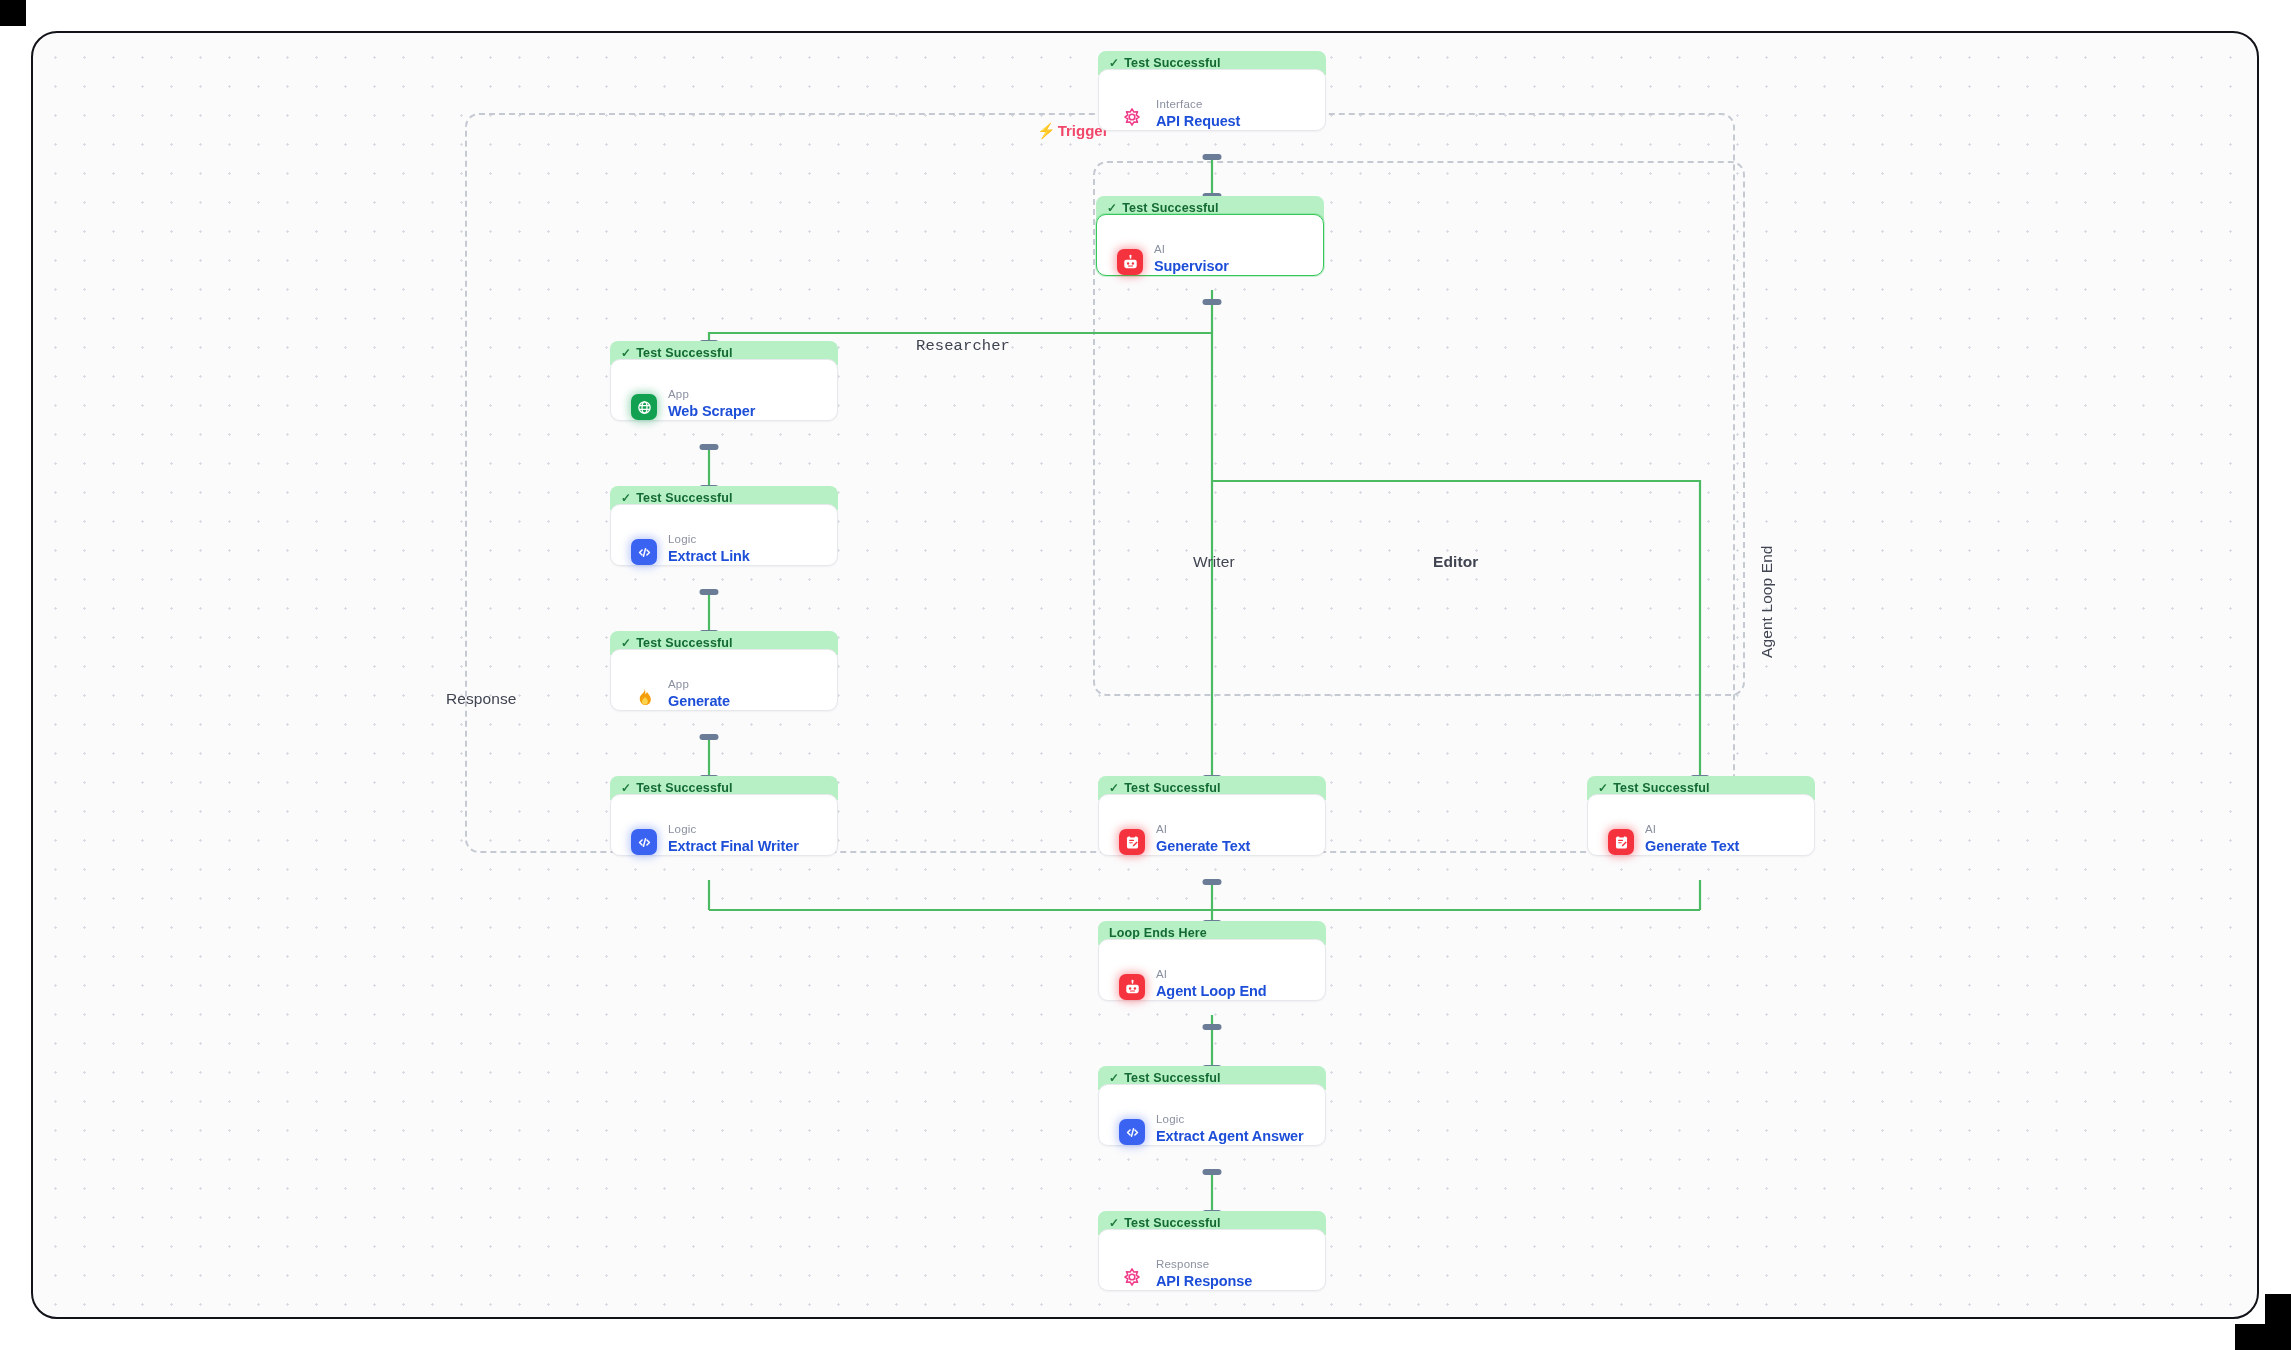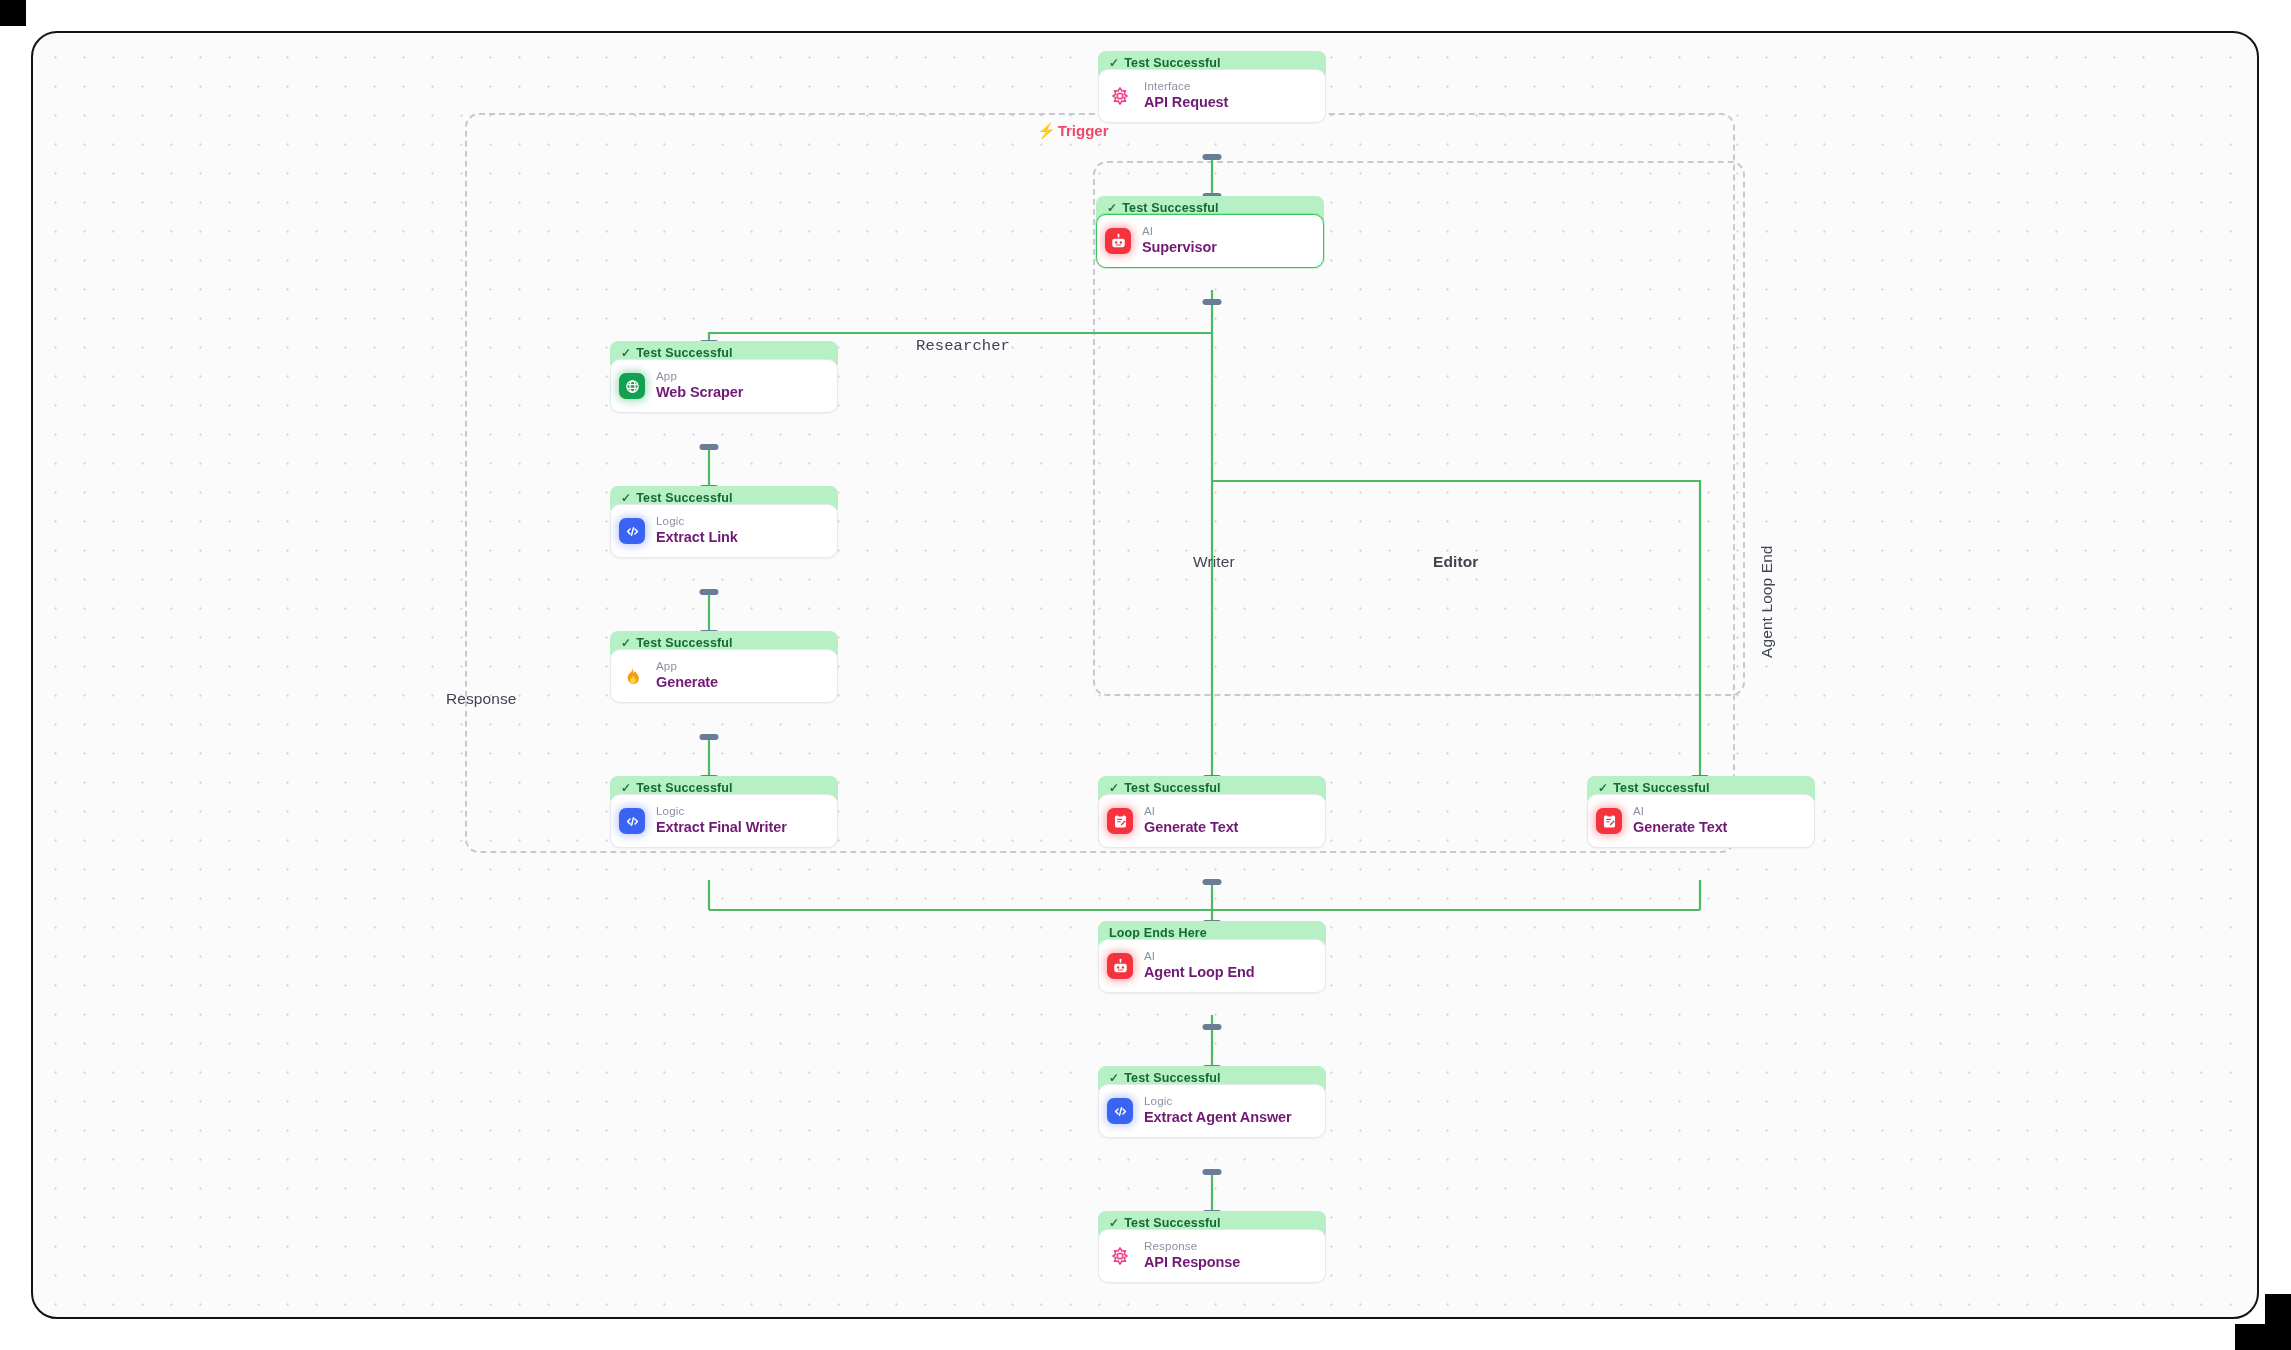--- a/index.html
+++ b/index.html
@@ -80,44 +80,44 @@
   }
   .node-badge .ck {
     font-size:12px; line-height:1; font-weight:700; color:#1d7a3c;
   }
   .node-body {
     position:relative;
     margin-top:-6px;
     background:#ffffff;
     border:1px solid #e6e8ec;
     border-radius:10px;
-    height:54px;
-    display:flex; align-items:center;
-    padding:0 8px;
+    height:62px;
+    display:flex; align-items:flex-end;
+    padding:0 20px;
     gap:11px;
     box-shadow:0 1px 2px rgba(16,24,40,.05);
   }
   .node.selected .node-body {
     border:1.6px solid #34c759;
     box-shadow:0 0 0 1px rgba(52,199,89,.25);
   }
   .node-icon {
     width:26px; height:26px; border-radius:7px;
     display:flex; align-items:center; justify-content:center;
     flex:0 0 26px;
   }
   .ic-interface { background:transparent; }
   .ic-ai { background:#f5333f; box-shadow:0 0 9px 2px rgba(245,51,63,.42); }
   .ic-logic { background:#3b63f2; box-shadow:0 0 9px 2px rgba(59,99,242,.35); }
   .ic-app-search { background:#12a150; box-shadow:0 0 9px 2px rgba(18,161,80,.40); }
   .ic-app-flame { background:transparent; }
   .node-icon svg { display:block; }
   .node-text { display:flex; flex-direction:column; justify-content:center; gap:1px; min-width:0; }
   .node-kind { font-size:11.5px; color:#8a90a0; line-height:1.15; letter-spacing:.2px; }
-  .node-title { font-size:14.5px; font-weight:700; color:#701a75; line-height:1.2; letter-spacing:-.1px; }
+  .node-title { font-size:14.5px; font-weight:700; color:#1d4ed8; line-height:1.2; letter-spacing:-.1px; }
 
   
   .handle {
     position:absolute;
     width:19px; height:6px;
     background:#6b7d96;
     border-radius:3px;
     transform: translate(-50%, -50%);
   }
 </style>

